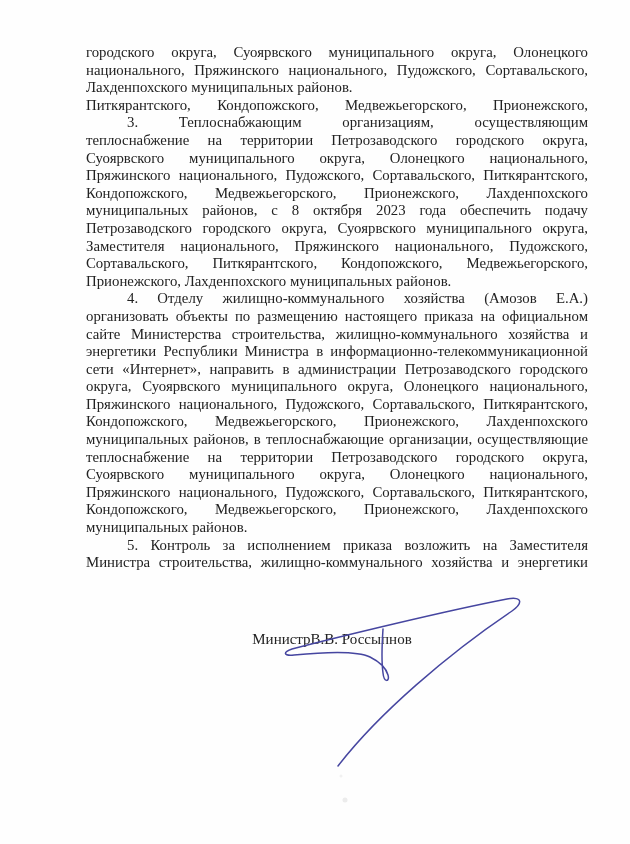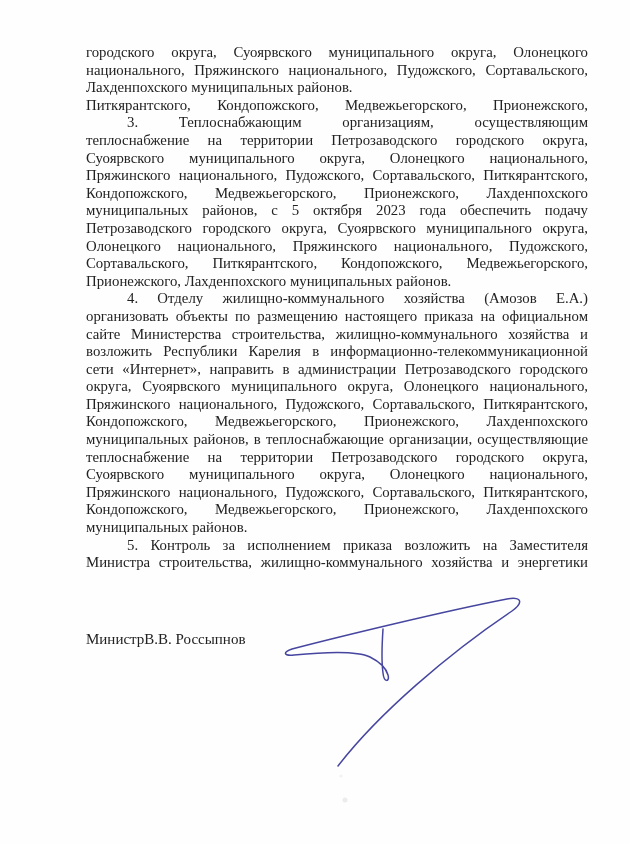--- a/index.html
+++ b/index.html
@@ -25,21 +25,21 @@
     text-align-last: justify;
   }
   .line.last { text-align-last: left; }
   .line.indent { text-indent: 41px; }
   .sign-row {
     position: absolute;
     left: 86px;
     right: 52px;
     top: 630px;
     display: flex;
-    justify-content: flex-start;
+    justify-content: center;
     font-size: 15px;
     line-height: 18px;
   }
   .signature-svg {
     position: absolute;
     left: 0; top: 0;
     width: 630px; height: 844px;
     pointer-events: none;
   }
 </style>
@@ -51,29 +51,29 @@
   <div class="body-text">
       <div class="line">городского округа, Суоярвского муниципального округа, Олонецкого</div>
       <div class="line">национального, Пряжинского национального, Пудожского, Сортавальского,</div>
       <div class="line last">Лахденпохского муниципальных районов.</div>
       <div class="line">Питкярантского, Кондопожского, Медвежьегорского, Прионежского,</div>
       <div class="line indent">3. Теплоснабжающим организациям, осуществляющим</div>
       <div class="line">теплоснабжение на территории Петрозаводского городского округа,</div>
       <div class="line">Суоярвского муниципального округа, Олонецкого национального,</div>
       <div class="line">Пряжинского национального, Пудожского, Сортавальского, Питкярантского,</div>
       <div class="line">Кондопожского, Медвежьегорского, Прионежского, Лахденпохского</div>
-      <div class="line">муниципальных районов, с 5 октября 2023 года обеспечить подачу</div>
+      <div class="line">муниципальных районов, с 8 октября 2023 года обеспечить подачу</div>
       <div class="line">Петрозаводского городского округа, Суоярвского муниципального округа,</div>
-      <div class="line">Олонецкого национального, Пряжинского национального, Пудожского,</div>
+      <div class="line">Заместителя национального, Пряжинского национального, Пудожского,</div>
       <div class="line">Сортавальского, Питкярантского, Кондопожского, Медвежьегорского,</div>
       <div class="line last">Прионежского, Лахденпохского муниципальных районов.</div>
       <div class="line indent">4. Отделу жилищно-коммунального хозяйства (Амозов Е.А.)</div>
       <div class="line">организовать объекты по размещению настоящего приказа на официальном</div>
       <div class="line">сайте Министерства строительства, жилищно-коммунального хозяйства и</div>
-      <div class="line">возложить Республики Карелия в информационно-телекоммуникационной</div>
+      <div class="line">энергетики Республики Министра в информационно-телекоммуникационной</div>
       <div class="line">сети «Интернет», направить в администрации Петрозаводского городского</div>
       <div class="line">округа, Суоярвского муниципального округа, Олонецкого национального,</div>
       <div class="line">Пряжинского национального, Пудожского, Сортавальского, Питкярантского,</div>
       <div class="line">Кондопожского, Медвежьегорского, Прионежского, Лахденпохского</div>
       <div class="line">муниципальных районов, в теплоснабжающие организации, осуществляющие</div>
       <div class="line">теплоснабжение на территории Петрозаводского городского округа,</div>
       <div class="line">Суоярвского муниципального округа, Олонецкого национального,</div>
       <div class="line">Пряжинского национального, Пудожского, Сортавальского, Питкярантского,</div>
       <div class="line">Кондопожского, Медвежьегорского, Прионежского, Лахденпохского</div>
       <div class="line last">муниципальных районов.</div>

